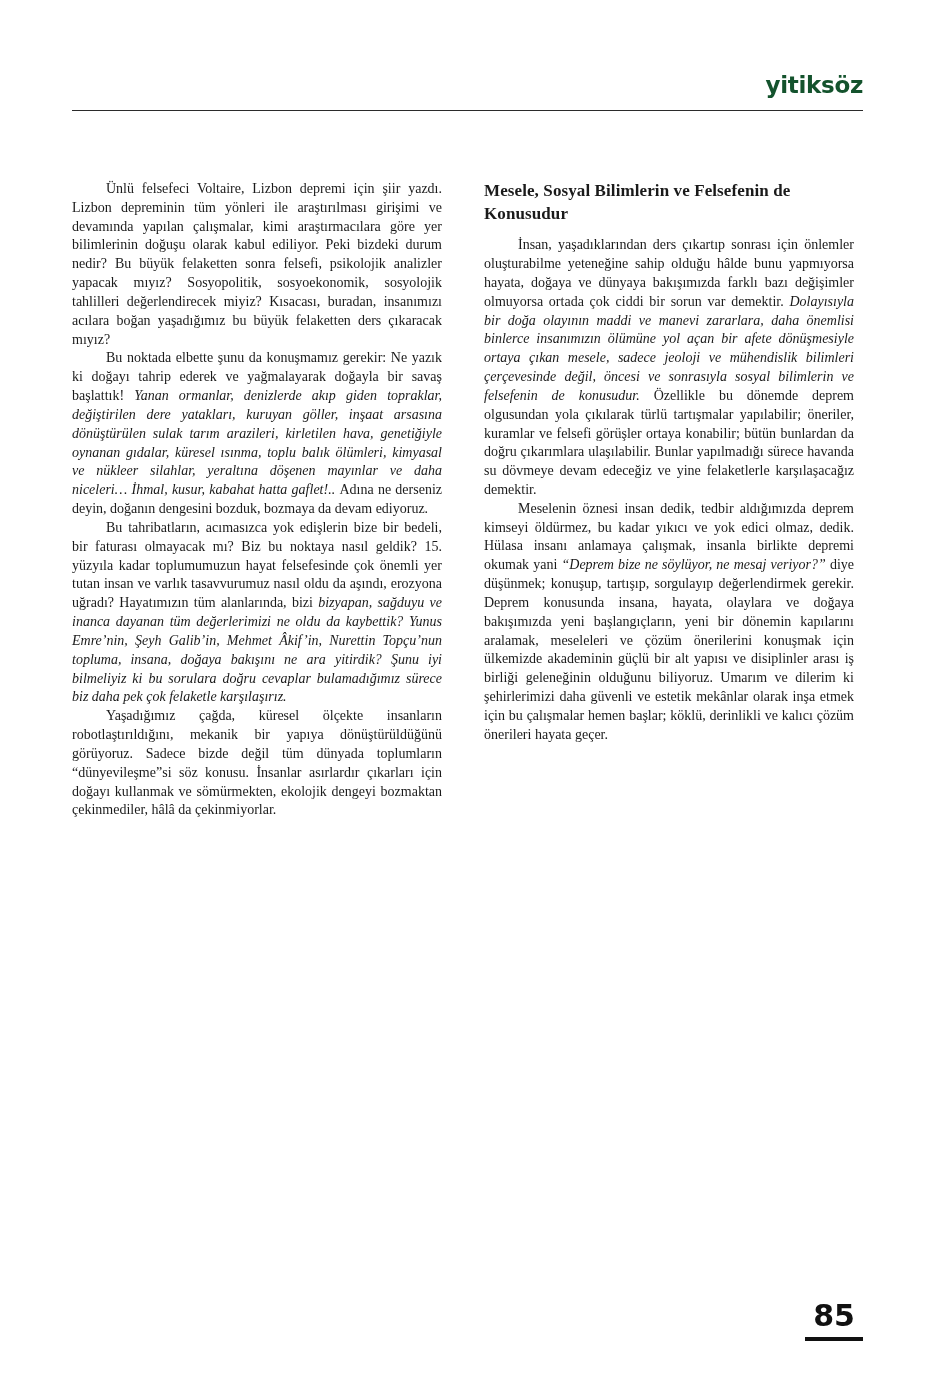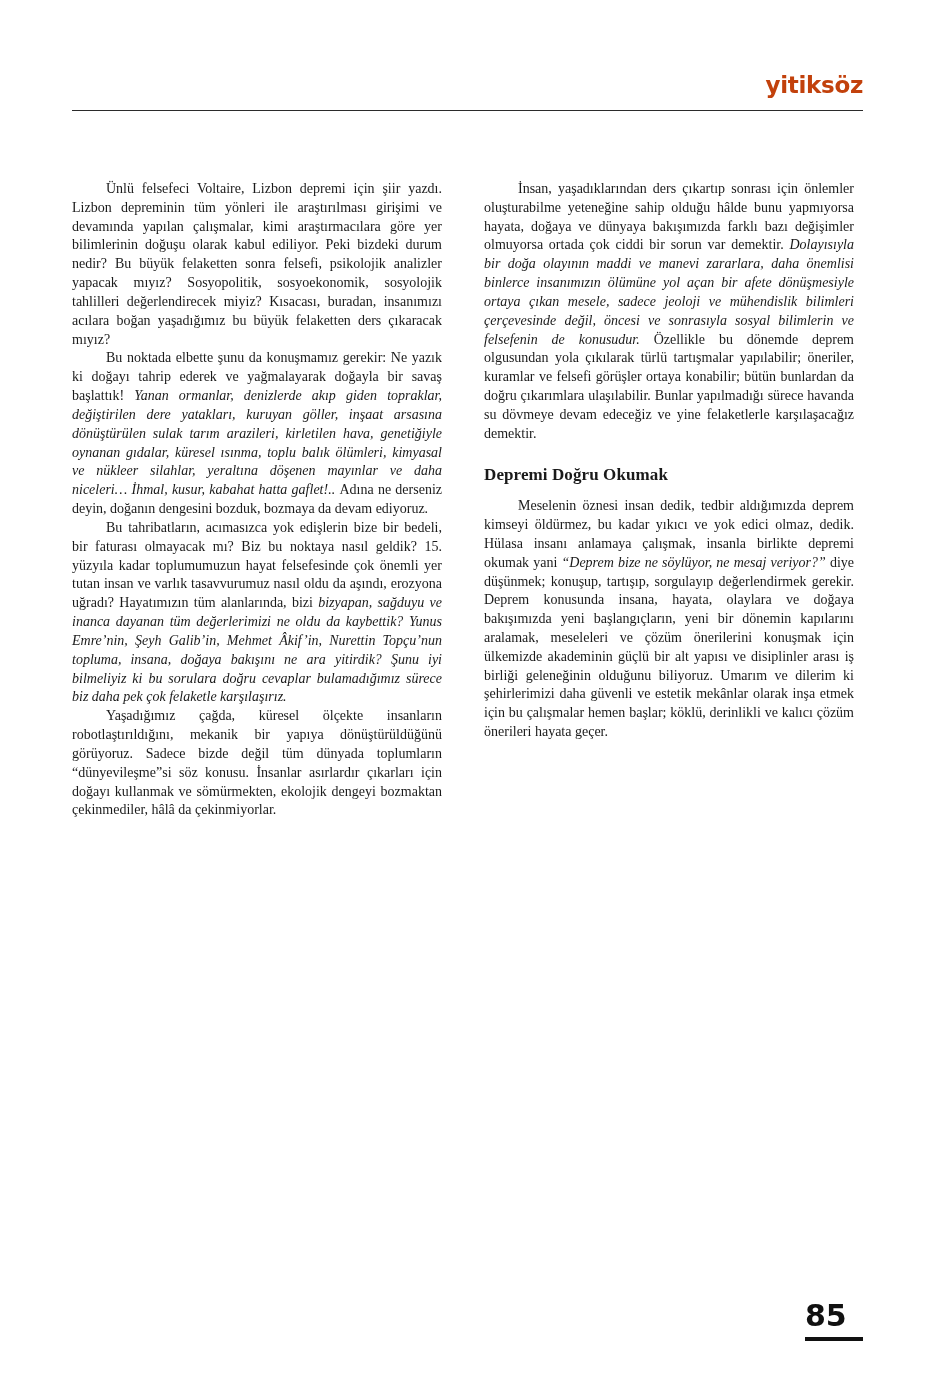--- a/index.html
+++ b/index.html
@@ -24,21 +24,21 @@
 
   
   .masthead {
     position: absolute;
     top: 72px;
     right: 72px;
     font-family: "DejaVu Sans", sans-serif;
     font-weight: bold;
     font-size: 23px;
     letter-spacing: -0.3px;
-    color: #c2410c;
+    color: #14532d;
   }
   .header-rule {
     position: absolute;
     top: 110px;
     left: 72px;
     right: 72px;
     height: 1px;
     background: #2b2b2b;
   }
 
@@ -77,21 +77,21 @@
     text-indent: 0;
     letter-spacing: 0.1px;
   }
   h2.subhead.spaced { margin-top: 20px; }
 
   
   .folio {
     position: absolute;
     right: 72px;
     bottom: 52px;
-    text-align: left;
+    text-align: center;
     font-family: "DejaVu Sans", sans-serif;
   }
   .folio-num {
     font-size: 30px;
     font-weight: bold;
     line-height: 1;
     color: #111;
   }
   .folio-rule {
     margin-top: 6px;
@@ -118,25 +118,25 @@
       <p><span>Bu noktada elbette şunu da konuşmamız gerekir: Ne yazık ki doğayı tahrip ederek ve yağmalayarak doğayla bir savaş başlattık!</span><span class="ital"> Yanan ormanlar, denizlerde akıp giden topraklar, değiştirilen dere yatakları, kuruyan göller, inşaat arsasına dönüştürülen sulak tarım arazileri, kirletilen hava, genetiğiyle oynanan gıdalar, küresel ısınma, toplu balık ölümleri, kimyasal ve nükleer silahlar, yeraltına döşenen mayınlar ve daha niceleri… İhmal, kusur, kabahat hatta gaflet!.. </span><span>Adına ne derseniz deyin, doğanın dengesini bozduk, bozmaya da devam ediyoruz.</span></p>
 
       <p><span>Bu tahribatların, acımasızca yok edişlerin bize bir bedeli, bir faturası olmayacak mı? Biz bu noktaya nasıl geldik? 15. yüzyıla kadar toplumumuzun hayat felsefesinde çok önemli yer tutan insan ve varlık tasavvurumuz nasıl oldu da aşındı, erozyona uğradı? Hayatımızın tüm alanlarında, bizi </span><span class="ital">bizyapan, sağduyu ve inanca dayanan tüm değerlerimizi ne oldu da kaybettik? Yunus Emre’nin, Şeyh Galib’in, Mehmet Âkif’in, Nurettin Topçu’nun topluma, insana, doğaya bakışını ne ara yitirdik? Şunu iyi bilmeliyiz ki bu sorulara doğru cevaplar bulamadığımız sürece biz daha pek çok felaketle karşılaşırız.</span></p>
 
       <p>Yaşadığımız çağda, küresel ölçekte insanların robotlaştırıldığını, mekanik bir yapıya dönüştürüldüğünü görüyoruz. Sadece bizde değil tüm dünyada toplumların “dünyevileşme”si söz konusu. İnsanlar asırlardır çıkarları için doğayı kullanmak ve sömürmekten, ekolojik dengeyi bozmaktan çekinmediler, hâlâ da çekinmiyorlar.</p>
 
     </div>
 
     <div class="col">
 
+      <h2 class="subhead">Mesele, Sosyal Bilimlerin ve Felsefenin de Konusudur</h2>
 
 
       <p><span>İnsan, yaşadıklarından ders çıkartıp sonrası için önlemler oluşturabilme yeteneğine sahip olduğu hâlde bunu yapmıyorsa hayata, doğaya ve dünyaya bakışımızda farklı bazı değişimler olmuyorsa ortada çok ciddi bir sorun var demektir. </span><span class="ital">Dolayısıyla bir doğa olayının maddi ve manevi zararlara, daha önemlisi binlerce insanımızın ölümüne yol açan bir afete dönüşmesiyle ortaya çıkan mesele, sadece jeoloji ve mühendislik bilimleri çerçevesinde değil, öncesi ve sonrasıyla sosyal bilimlerin ve felsefenin de konusudur. </span><span>Özellikle bu dönemde deprem olgusundan yola çıkılarak türlü tartışmalar yapılabilir; öneriler, kuramlar ve felsefi görüşler ortaya konabilir; bütün bunlardan da doğru çıkarımlara ulaşılabilir. Bunlar yapılmadığı sürece havanda su dövmeye devam edeceğiz ve yine felaketlerle karşılaşacağız demektir.</span></p>
 
-      <h2 class="subhead spaced">Depremi Doğru Okumak</h2>
 
       <p><span>Meselenin öznesi insan dedik, tedbir aldığımızda deprem kimseyi öldürmez, bu kadar yıkıcı ve yok edici olmaz, dedik. Hülasa insanı anlamaya çalışmak, insanla birlikte depremi okumak yani </span><span class="ital">“Deprem bize ne söylüyor, ne mesaj veriyor?” </span><span>diye düşünmek; konuşup, tartışıp, sorgulayıp değerlendirmek gerekir. Deprem konusunda insana, hayata, olaylara ve doğaya bakışımızda yeni başlangıçların, yeni bir dönemin kapılarını aralamak, meseleleri ve çözüm önerilerini konuşmak için ülkemizde akademinin güçlü bir alt yapısı ve disiplinler arası iş birliği geleneğinin olduğunu biliyoruz. Umarım ve dilerim ki şehirlerimizi daha güvenli ve estetik mekânlar olarak inşa etmek için bu çalışmalar hemen başlar; köklü, derinlikli ve kalıcı çözüm önerileri hayata geçer.</span></p>
 
     </div>
 
   </div>
 
   <div class="folio">
     <div class="folio-num">85</div>
     <div class="folio-rule"></div>

